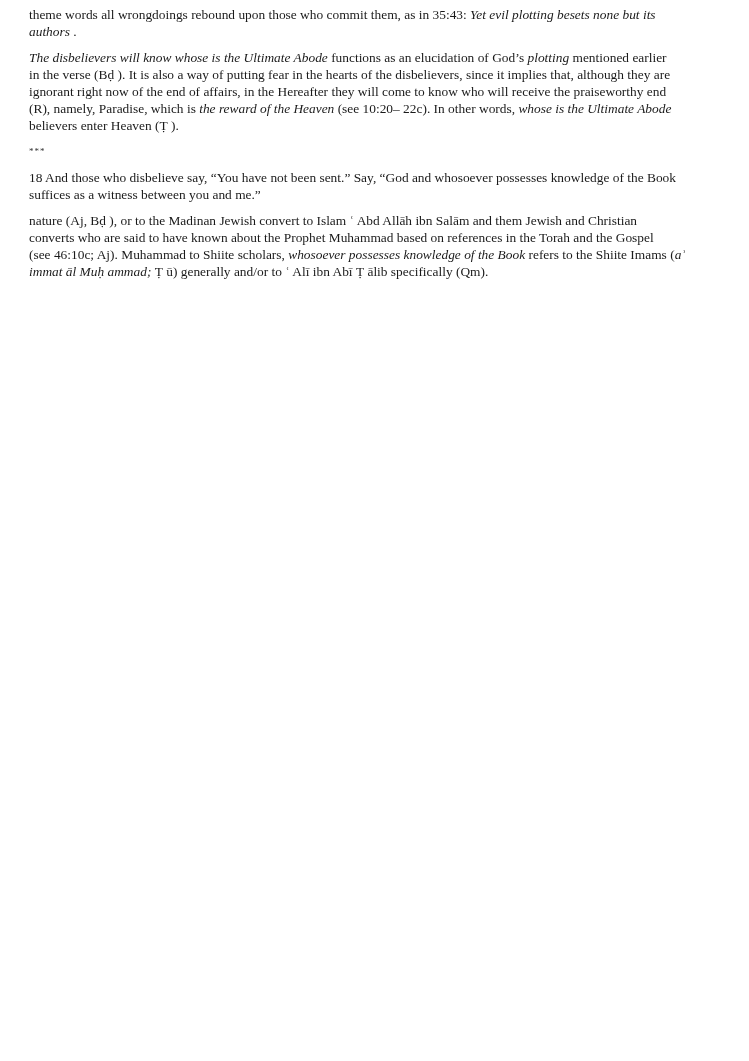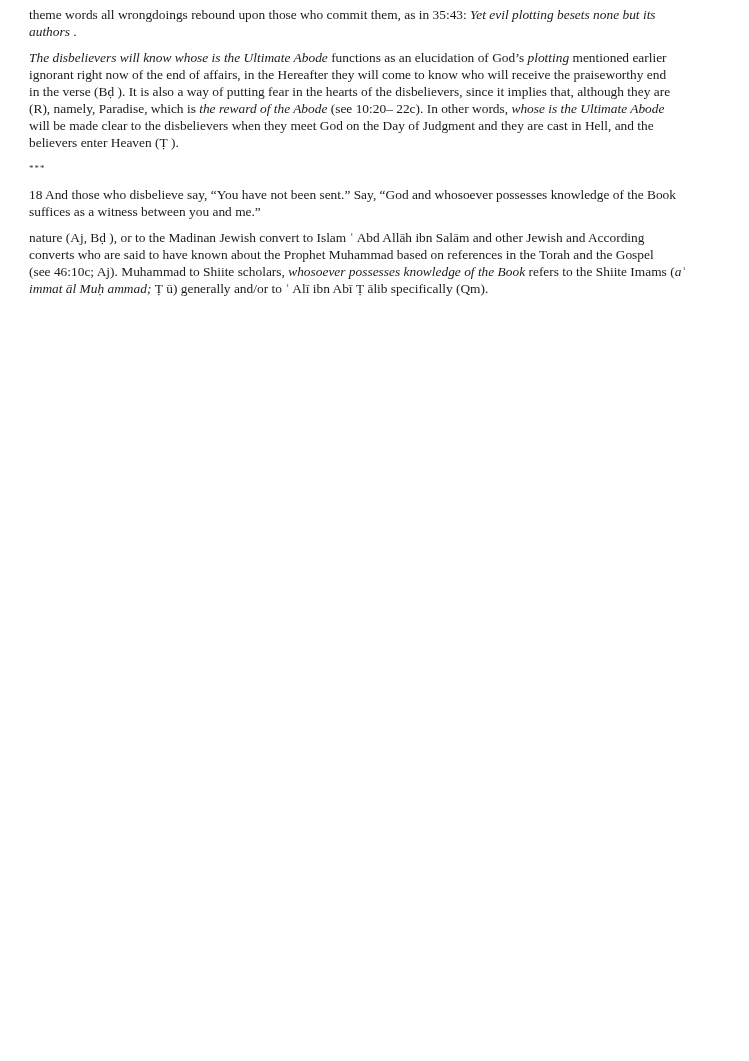--- a/index.html
+++ b/index.html
@@ -52,38 +52,37 @@
     </span>
     <span class="line">
       <i>authors</i><span> .</span>
     </span>
   </div>
 
   <div class="para lines">
     <span class="line">
       <i>The disbelievers will know whose is the Ultimate Abode</i><span> functions as an elucidation of God’s </span><i>plotting</i><span> mentioned earlier</span>
     </span>
+    <span class="line">in the verse (Bḍ ). It is also a way of putting fear in the hearts of the disbelievers, since it implies that, although they are</span>
     <span class="line">ignorant right now of the end of affairs, in the Hereafter they will come to know who will receive the praiseworthy end</span>
-    <span class="line">in the verse (Bḍ ). It is also a way of putting fear in the hearts of the disbelievers, since it implies that, although they are</span>
     <span class="line">
-      <span>(R), namely, Paradise, which is </span><i>the reward of the Abode</i><span> (see 10:20– 22c). In other words, </span><i>whose is the Ultimate Abode</i>
+      <span>(R), namely, Paradise, which is </span><i>the reward of the Heaven</i><span> (see 10:20– 22c). In other words, </span><i>whose is the Ultimate Abode</i>
     </span>
-    <span class="line">will be made clear to the disbelievers when they meet God on the Day of Judgment and they are cast in Hell, and the</span>
     <span class="line">believers enter Heaven (Ṭ ).</span>
   </div>
 
   <div class="sep">***</div>
 
   <div class="para lines">
     <span class="line">18 And those who disbelieve say, “You have not been sent.” Say, “God and whosoever possesses knowledge of the Book</span>
     <span class="line">suffices as a witness between you and me.”</span>
   </div>
 
   <div class="para lines">
-    <span class="line">nature (Aj, Bḍ ), or to the Madinan Jewish convert to Islam ʿ Abd Allāh ibn Salām and other Jewish and According</span>
+    <span class="line">nature (Aj, Bḍ ), or to the Madinan Jewish convert to Islam ʿ Abd Allāh ibn Salām and them Jewish and Christian</span>
     <span class="line">converts who are said to have known about the Prophet Muhammad based on references in the Torah and the Gospel</span>
     <span class="line">
       <span>(see 46:10c; Aj). Muhammad to Shiite scholars, </span><i>whosoever possesses knowledge of the Book</i><span> refers to the Shiite Imams (</span><i>aʾ</i>
     </span>
     <span class="line">
       <i>immat āl Muḥ ammad;</i><span> Ṭ ū) generally and/or to ʿ Alī ibn Abī Ṭ ālib specifically (Qm).</span>
     </span>
   </div>
 
 </div>

